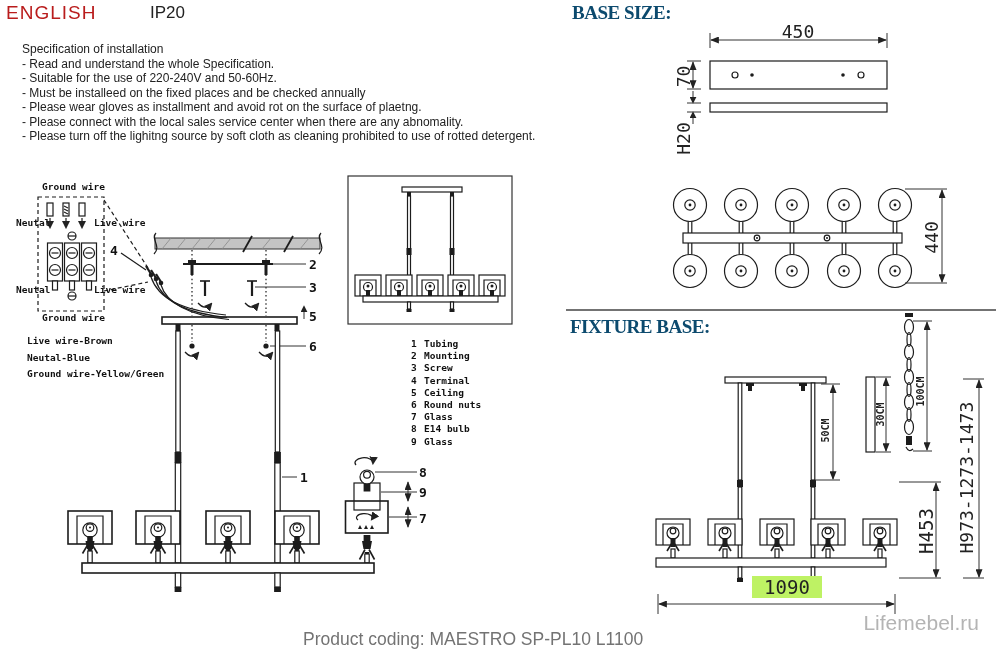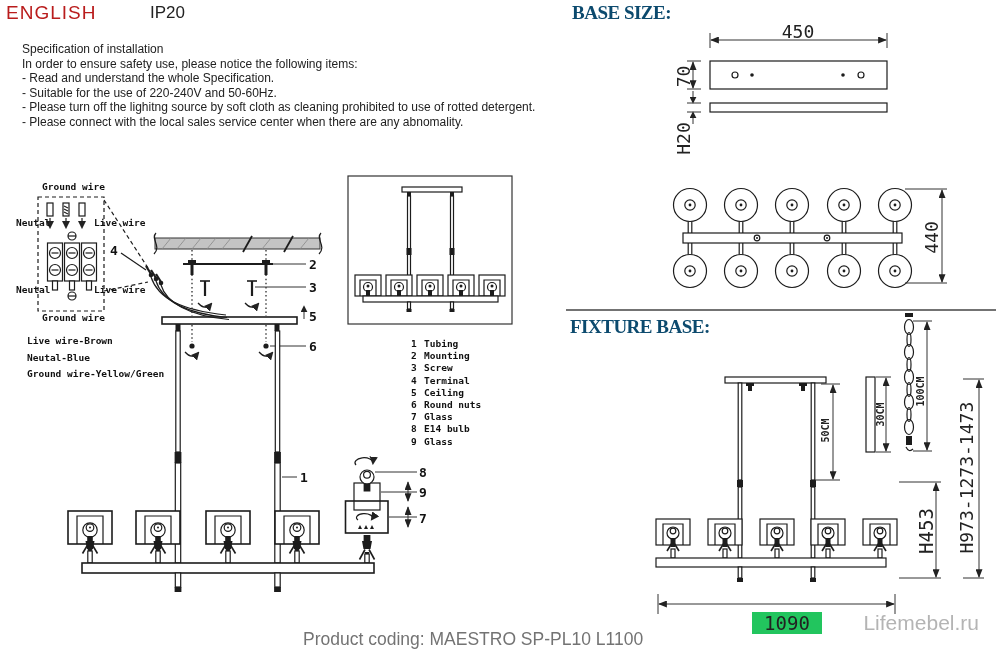--- a/index.html
+++ b/index.html
@@ -494,25 +494,26 @@
     <line class="dimln" x1="895" y1="594" x2="895" y2="614"></line>
     <line class="dimln" x1="659" y1="604" x2="894" y2="604" marker-start="url(#ma)" marker-end="url(#ma)"></line>
   </g>
 </svg>
 
 <div class="t lang sans">ENGLISH</div>
 <div class="t ip sans">IP20</div>
 
 <div class="t specblock sans">
   <div>Specification of installation</div>
-  <div>In order to ensure safety use, please notice the following items:</div>
   <div>- Read and understand the whole Specification.</div>
   <div>- Suitable for the use of 220-240V and 50-60Hz.</div>
+  <div>- Must be installeed on the fixed places and be checked annually</div>
+  <div>- Please wear gloves as installment and avoid rot on the surface of plaetng.</div>
+  <div>- Please connect with the local sales service center when there are any abnomality.</div>
   <div>- Please turn off the lighitng source by soft cloth as cleaning prohibited to use of rotted detergent.</div>
-  <div>- Please connect with the local sales service center when there are any abnomality.</div>
 </div>
 
 <div class="t wlab" style="left:42px;top:181px;">Ground wire</div>
 <div class="t wlab" style="left:16px;top:217px;">Neutal</div>
 <div class="t wlab" style="left:94px;top:217px;">Live wire</div>
 <div class="t wlab" style="left:16px;top:284px;">Neutal</div>
 <div class="t wlab" style="left:94px;top:284px;">Live wire</div>
 <div class="t wlab" style="left:42px;top:312px;">Ground wire</div>
 <div class="t wlab legend">
   <div>Live wire-Brown</div>
@@ -547,18 +548,18 @@
 
 <div class="t dim d18" style="left:768px;top:21px;width:60px;">450</div>
 <div class="t dim d18 rot" style="left:663px;top:66px;width:40px;">70</div>
 <div class="t dim d18 rot" style="left:658px;top:128px;width:50px;">H20</div>
 <div class="t dim d18 rot" style="left:906px;top:227px;width:50px;">440</div>
 <div class="t dim d10 rot" style="left:800px;top:425px;width:50px;">50CM</div>
 <div class="t dim d10 rot" style="left:855px;top:409px;width:50px;">30CM</div>
 <div class="t dim d10 rot" style="left:892px;top:386px;width:56px;">100CM</div>
 <div class="t dim rot" style="left:896px;top:520px;width:60px;font-size:19px;">H453</div>
 <div class="t dim rot" style="left:891px;top:468px;width:150px;font-size:18px;">H973-1273-1473</div>
-<div class="t dim" style="left:752px;top:612px;width:70px;font-size:19px;background:#22c55e;">1090</div>
+<div class="t dim" style="left:752px;top:576px;width:70px;font-size:19px;background:#bef264;">1090</div>
 
 <div class="t coding sans">Product coding: MAESTRO SP-PL10 L1100</div>
 <div class="t wmark sans">Lifemebel.ru</div>
 
 </div>
 
 </body></html>

